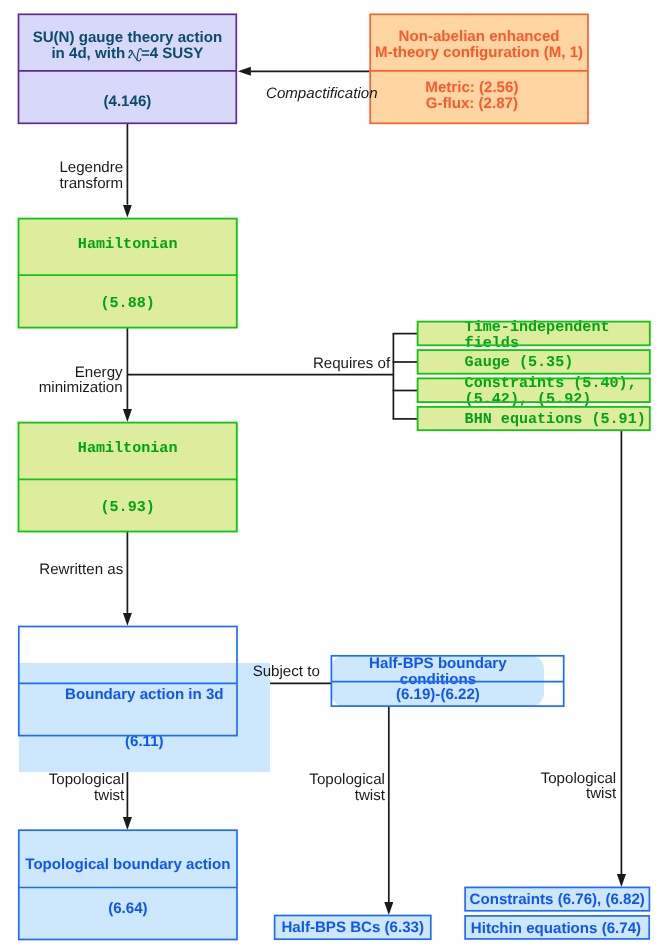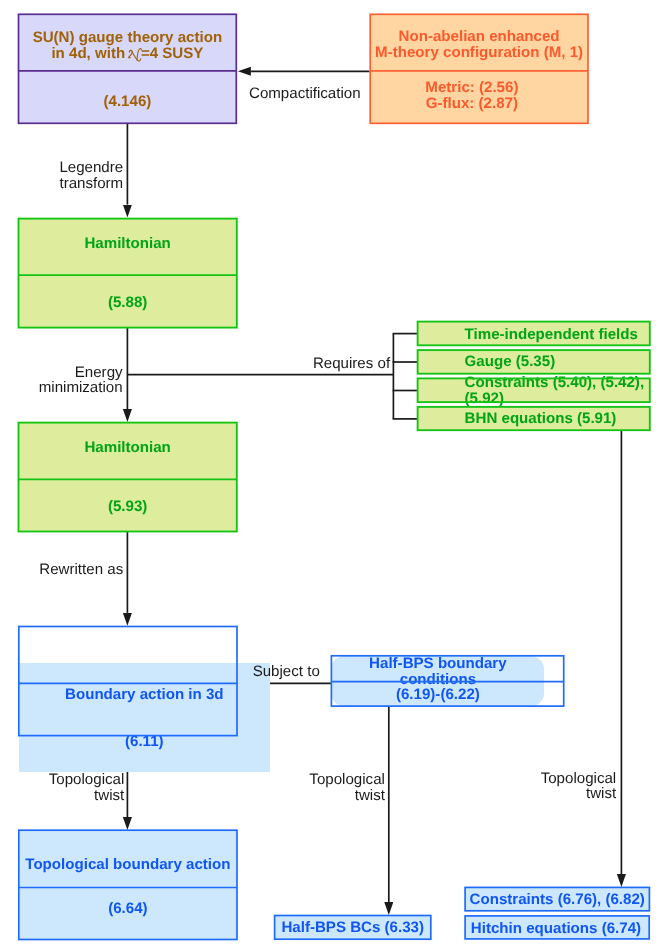--- a/index.html
+++ b/index.html
@@ -9,25 +9,25 @@
        -webkit-font-smoothing:antialiased;text-rendering:geometricPrecision;}
   #stage{position:absolute;left:0;top:0;width:664px;height:949px;background:#fff;}
   svg#edges,svg#outlines{position:absolute;left:0;top:0;width:664px;height:949px;pointer-events:none;}
 
   .node{position:absolute;box-sizing:border-box;}
   .cell{position:absolute;left:-2px;right:-2px;display:flex;align-items:center;justify-content:center;
         text-align:center;font-weight:bold;box-sizing:border-box;
         font-size:15.1px;line-height:16.45px;}
 
   .n-purple{background:#d8d8fb;}
-  .n-purple .cell{color:#a16207;}
+  .n-purple .cell{color:#0c4a6e;}
   .n-orange{background:#ffd5a2;}
   .n-orange .cell{color:#fb5a2c;}
   .n-green{background:#deec9e;}
-  .n-green .cell{color:#00a515;}
+  .n-green .cell{color:#00a515;font-family:Liberation Mono, monospace;}
   .n-blue{background:#cde7fc;}
   .n-blue .cell{color:#0f56f5;}
 
   .lft{justify-content:flex-start;text-align:left;padding-left:9px;margin-left:40px;}
 
   .edge-label{position:absolute;color:#1a1a1a;font-size:15.1px;line-height:15.2px;white-space:nowrap;}
   .ta-r{text-align:right;}
   .ta-l{text-align:left;}
   .nwrap{display:inline-block;position:relative;width:11.5px;height:1px;vertical-align:baseline;}
   .nwrap svg{position:absolute;left:-2.16px;top:-12.4px;width:16.55px;height:17.4px;overflow:visible;}
@@ -190,21 +190,21 @@
       </g>
       <g stroke="#1f6cfc">
         <rect x="465.1" y="887.4" width="184.3" height="23.4"></rect>
       </g>
       <g stroke="#1f6cfc">
         <rect x="465.1" y="915.9" width="184.1" height="23"></rect>
       </g>
     </g>
   </svg>
 
-  <div class="edge-label ta-l" style="left:249px;top:86.1px;">Compactification</div>
+  <div class="edge-label ta-l" style="left:266px;top:86.1px;font-style:italic;">Compactification</div>
 
   <div class="edge-label ta-r" style="left:0;top:364.9px;width:122.6px;">
     <span>Energy</span><br>
     <span>minimization</span>
   </div>
 
   <div class="edge-label ta-r" style="left:0;top:160.3px;width:123.2px;">
     <span>Legendre</span><br>
     <span>transform</span>
   </div>

